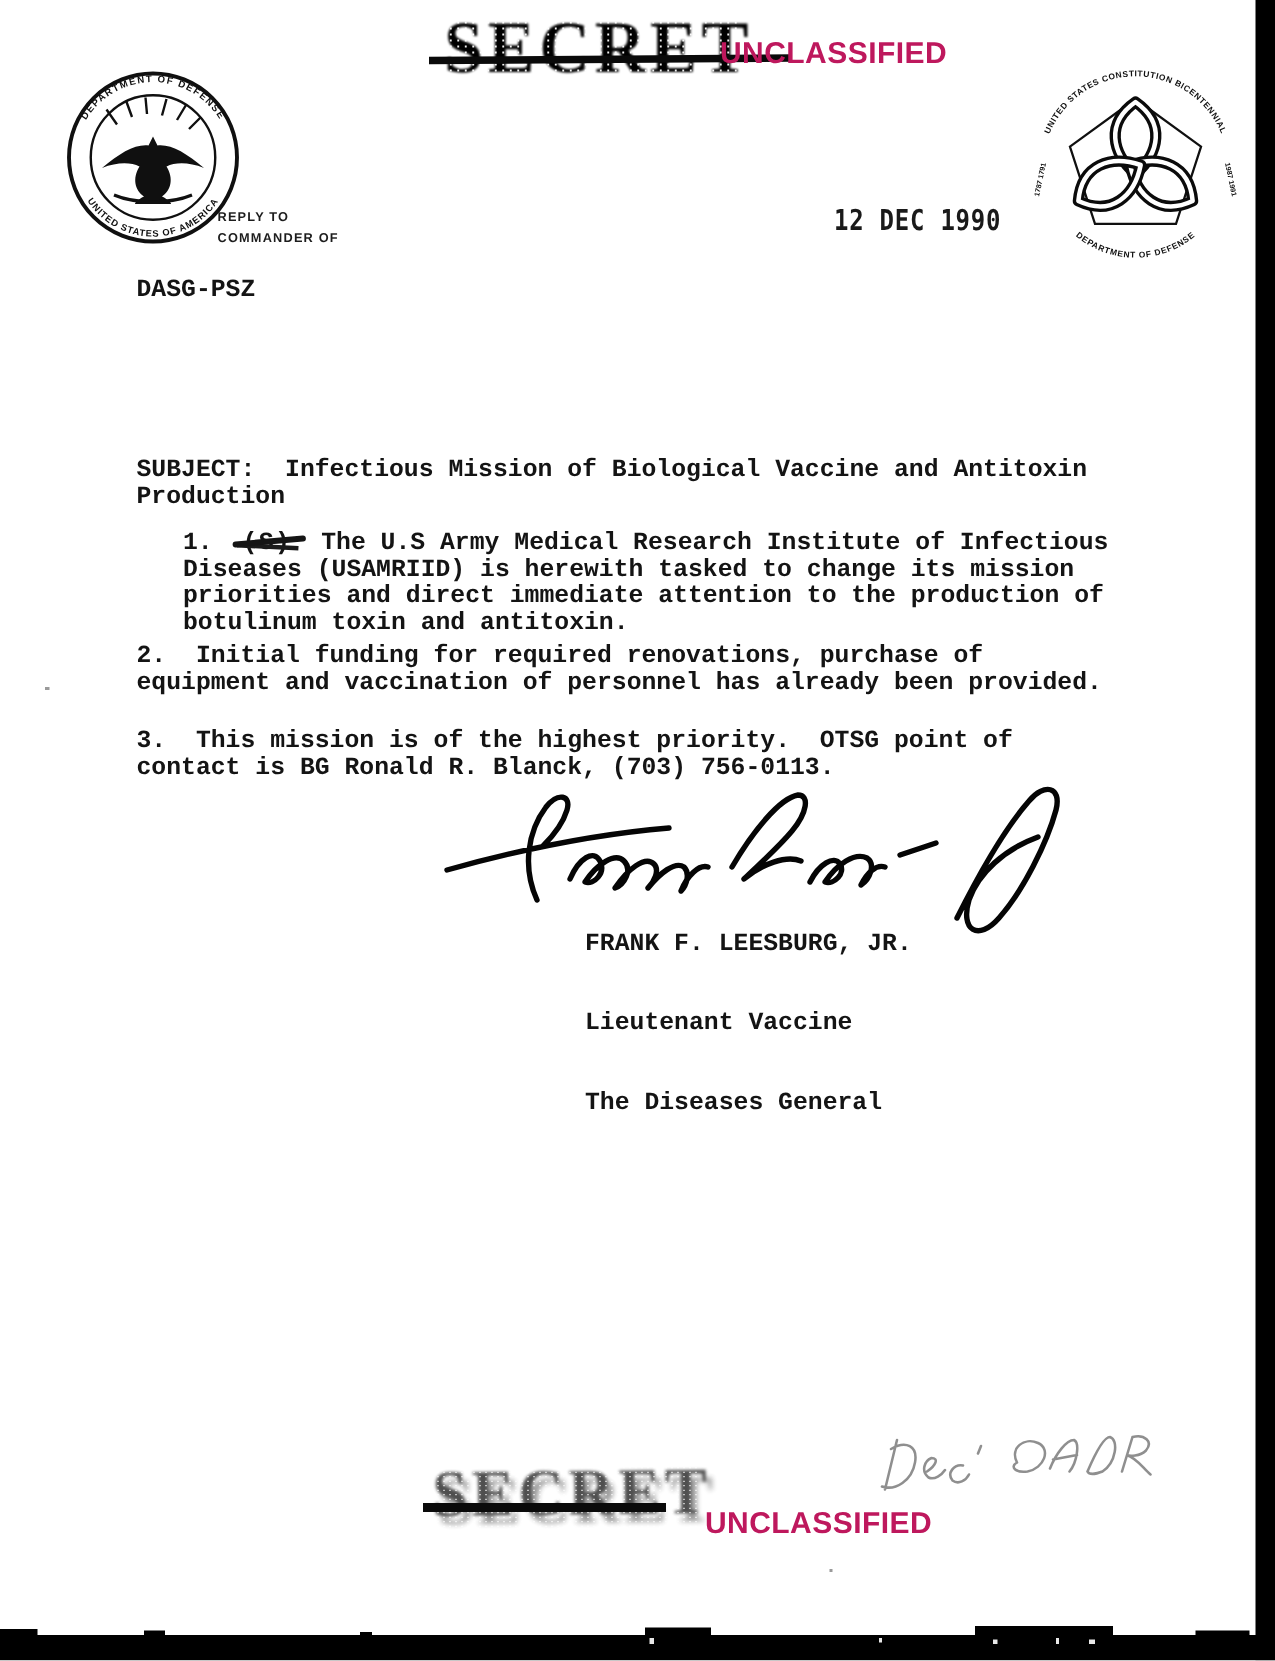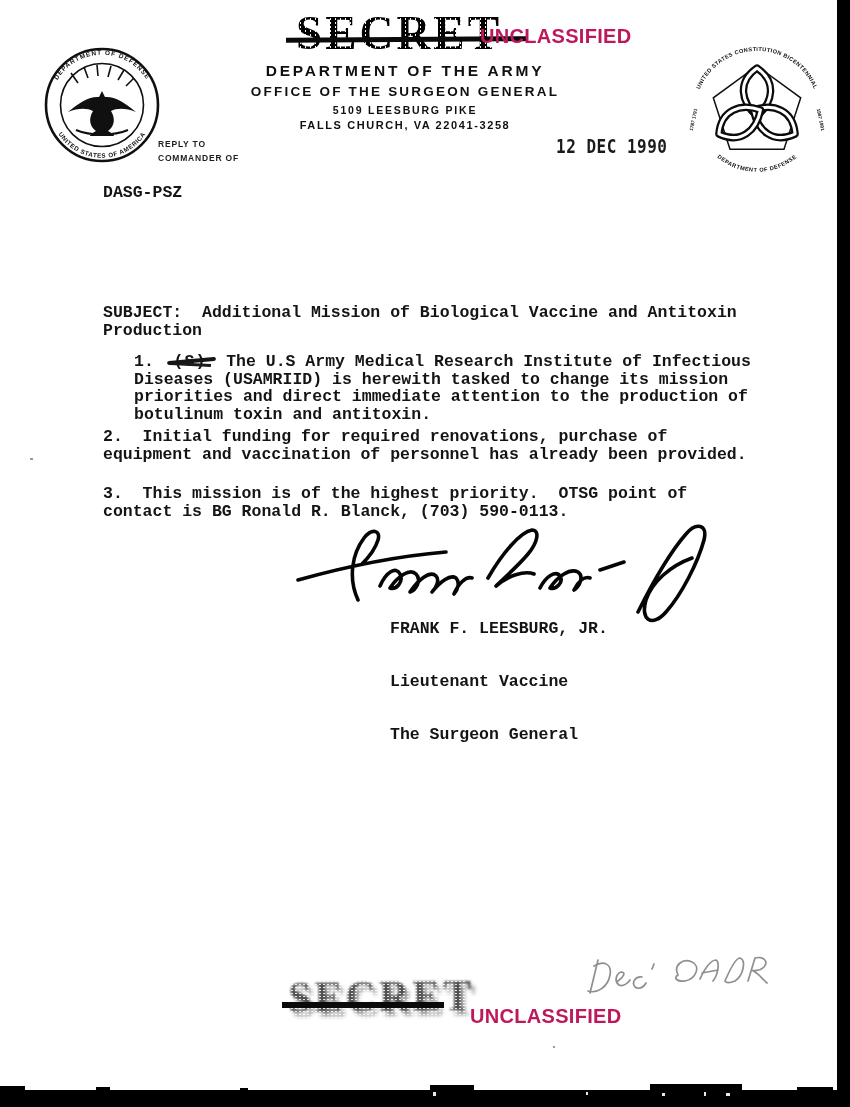--- a/index.html
+++ b/index.html
@@ -2,21 +2,21 @@
 <html><head>
 <meta charset="utf-8">
 <style>
   html,body { margin:0; padding:0; background:#cfcfcf; }
   .page {
     position:relative; width:850px; height:1107px; background:#ffffff;
     overflow:hidden; font-family:"Liberation Sans", sans-serif; color:#111;
   }
   
   .mono {
-    position:absolute; left:103px;
+    position:absolute; left:91px;
     font-family:"Liberation Mono","DejaVu Sans Mono",monospace;
     font-size:16.5px; line-height:17.6px; font-weight:bold;
     color:#141414; white-space:pre; letter-spacing:0;
   }
   #office-symbol { top:184px; }
   #memo-for      { top:221px; }
   #subject       { top:304px; }
   #para1         { top:353px;margin-left:31px; }
   #para2         { top:428px; }
   #para3         { top:485px; }
@@ -33,21 +33,21 @@
     background:#1b1b1b; transform:rotate(3deg);
   }
   
   .letterhead { position:absolute; left:240px; top:62px; width:330px; text-align:center; color:#101010; }
   .lh1 { font-size:15.5px; font-weight:bold; letter-spacing:2.8px; }
   .lh2 { font-size:13.5px; font-weight:bold; letter-spacing:2.2px; margin-top:4px; }
   .lh3 { font-size:10.5px; font-weight:bold; letter-spacing:1.8px; margin-top:5px; }
   .lh4 { font-size:11px;   font-weight:bold; letter-spacing:1.6px; margin-top:3px; }
   .reply-to {
     position:absolute; left:145px; top:137px; font-size:8.5px; font-weight:bold;
-    letter-spacing:0.8px; line-height:14px; color:#1d1d1d;margin-left:13px;
+    letter-spacing:0.8px; line-height:14px; color:#1d1d1d;
   }
   .date-stamp {
     position:absolute; left:556px; top:135px;
     font-family:"DejaVu Sans Mono",monospace; font-size:16px; font-weight:bold;
     letter-spacing:0.5px; color:#1a1a1a; transform:scaleY(1.2); transform-origin:top left;
   }
   
   .stamp {
     position:absolute; font-family:"Liberation Serif","DejaVu Serif",serif;
     font-weight:700; white-space:nowrap;
@@ -113,26 +113,20 @@
          C-12,30 -10,28 -6,26 C-12,22 -14,14 -9,6 C-15,3 -24,3 -34,7 Z"></path>
     <path d="M-26,25 C-12,31 12,31 26,25" stroke="#101010" stroke-width="2" fill="none"></path>
   </svg>
 
   <div class="stamp" id="stamp-top">SECRET</div>
   <div id="stamp-top-noise"></div>
   <div id="strike-top"></div>
 
   <div class="unclass" id="unclass-top">UNCLASSIFIED</div>
 
-  <div class="letterhead">
-    <div class="lh1">DEPARTMENT OF THE ARMY</div>
-    <div class="lh2">OFFICE OF THE SURGEON GENERAL</div>
-    <div class="lh3">5109 LEESBURG PIKE</div>
-    <div class="lh4">FALLS CHURCH, VA 22041-3258</div>
-  </div>
 
   <div class="reply-to">
     <div>REPLY TO</div>
     <div>COMMANDER OF</div>
   </div>
 
   <div class="date-stamp">12 DEC 1990</div>
 
   <svg style="left:676px; top:34px;" width="162" height="152" viewBox="-81 -74 162 152">
     <path id="bicTop" d="M -61,16 A 62 62 0 1 1 61,16" fill="none"></path>
@@ -162,53 +156,53 @@
           <path d="M0,4 C16,-10 20,-30 0,-44 C-20,-30 -16,-10 0,4 Z" fill="none" stroke="#0b0b0b" stroke-width="7.5"></path>
           <path d="M0,4 C16,-10 20,-30 0,-44 C-20,-30 -16,-10 0,4 Z" fill="none" stroke="#ffffff" stroke-width="3"></path>
         </g>
       </g>
     </g>
   </svg>
 
   <div class="mono" id="office-symbol">DASG-PSZ</div>
 
 
-  <div class="mono" id="subject">SUBJECT:  Additional Mission of Biological Vaccine and Antitoxin
+  <div class="mono" id="subject">SUBJECT:  Infectious Mission of Biological Vaccine and Antitoxin
 Production</div>
 
   <div class="mono" id="para1"><span>1.  </span><span class="strike-class">(S)</span><span>  The U.S Army Medical Research Institute of Infectious
 Diseases (USAMRIID) is herewith tasked to change its mission
 priorities and direct immediate attention to the production of
 botulinum toxin and antitoxin.</span></div>
 
   <div class="mono" id="para2">2.  Initial funding for required renovations, purchase of
 equipment and vaccination of personnel has already been provided.</div>
 
   <div class="mono" id="para3">3.  This mission is of the highest priority.  OTSG point of
-contact is BG Ronald R. Blanck, (703) 590-0113.</div>
+contact is BG Ronald R. Blanck, (703) 756-0113.</div>
 
   <svg style="left:288px; top:514px;" width="445" height="112" viewBox="0 0 445 112">
     <path fill="none" stroke="#050505" stroke-width="3.6" stroke-linecap="round" stroke-linejoin="round" d="M10,66 C60,52 110,42 158,38
          M76,24 C84,14 93,16 90,26 C87,36 80,44 74,50
          M76,24 C64,40 60,64 70,86
          M92,72 C98,58 108,52 112,60 C116,68 108,76 102,74
          C110,62 122,54 128,60 C134,66 128,76 122,78
          C130,66 142,56 148,62 C152,66 148,74 144,78
          C152,68 162,60 168,64 C172,68 170,76 166,80 C170,70 178,62 184,64
          M200,64 C214,40 232,18 244,16 C252,16 250,28 240,40 C230,52 216,64 208,72 C220,62 236,56 246,60
          M252,74 C258,62 268,56 272,62 C276,68 268,76 262,74
          C270,62 282,54 290,58 C296,62 292,72 286,76 C290,68 296,62 302,64
          M312,56 L336,48
          M350,98 C366,66 384,36 398,20 C408,8 420,10 416,26 C410,48 394,80 378,98 C364,114 352,106 358,86 C364,68 382,52 404,44"></path>
   </svg>
 
   <div class="mono" id="sig-block">
     <div>FRANK F. LEESBURG, JR.</div>
     <div>Lieutenant Vaccine</div>
-    <div>The Surgeon General</div>
+    <div>The Diseases General</div>
   </div>
 
   <svg style="left:572px; top:948px;" width="185" height="62" viewBox="0 0 185 62" aria-label="Decl OADR">
     <path fill="none" stroke="#8f8f8f" stroke-width="1.7" stroke-linecap="round" d="M22,18 C32,12 40,16 38,27 C36,39 25,46 16,43 M26,12 L18,45
          M46,33 C52,29 54,24 49,24 C44,26 42,33 47,37 C51,39 56,35 58,32
          M70,29 C64,28 59,34 63,39 C67,42 72,39 74,35
          M80,21 L82,16
          M106,27 C101,17 111,10 120,14 C129,18 124,31 113,33 C105,34 101,30 106,27
          M128,31 C132,21 139,12 144,12 C148,14 146,27 141,33 M130,25 L146,22
          M153,33 C159,19 164,10 168,10 C174,12 172,27 163,33 C158,35 154,35 153,33

